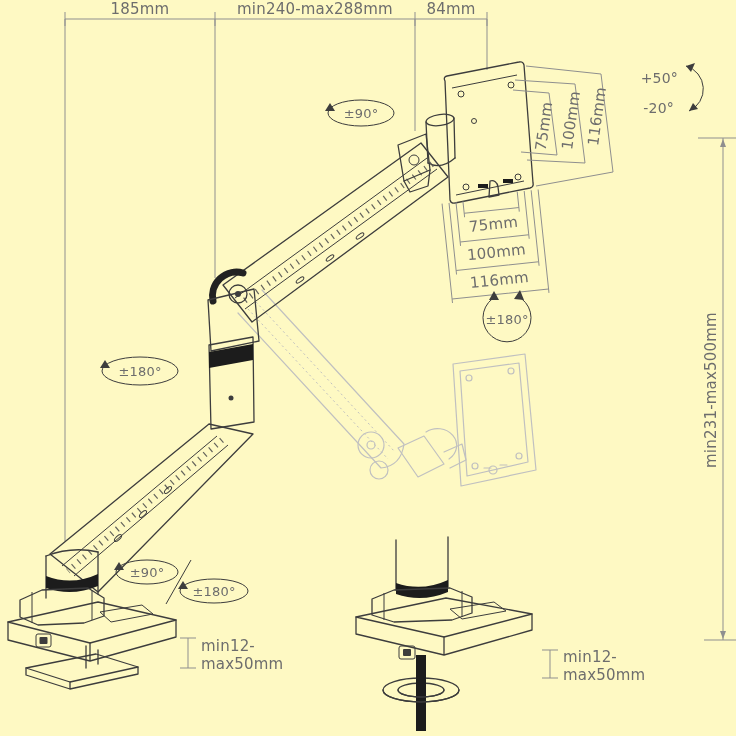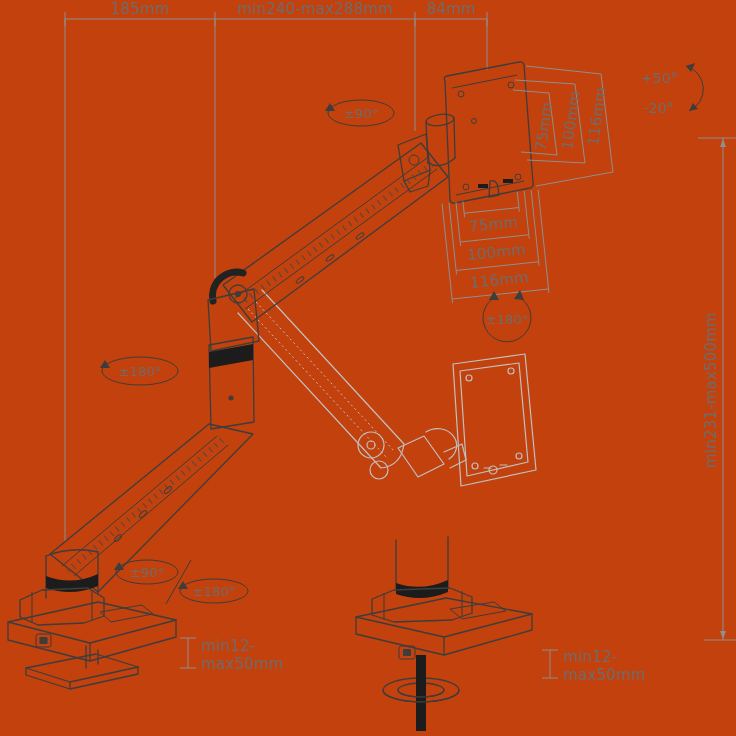--- a/index.html
+++ b/index.html
@@ -1,16 +1,16 @@
 <!DOCTYPE html>
 <html><head>
 <meta charset="utf-8">
 <style>
   html,body{margin:0;padding:0;background:#ffffff;}
-  .canvas{position:relative;width:736px;height:736px;background:#c2410c;overflow:hidden;
+  .canvas{position:relative;width:736px;height:736px;background:#fef9c3;overflow:hidden;
           font-family:"DejaVu Sans","Liberation Sans",sans-serif;text-align:center;}
   svg{display:block;}
   text{font-family:"DejaVu Sans","Liberation Sans",sans-serif;fill:#6d6d6d;letter-spacing:.2px;}
   .dim-t{font-size:15px;}
   .dim-s{font-size:14px;}
   .ang{font-size:13px;}
   .ln{stroke:#3d3d3d;stroke-width:1.3;fill:none;stroke-linejoin:round;stroke-linecap:round;}
   .lnthin{stroke:#3d3d3d;stroke-width:1;fill:none;}
   .dim{stroke:#8f8f8f;stroke-width:1;fill:none;}
   .ghost{stroke:#c0c0c0;stroke-width:1.2;fill:none;stroke-linejoin:round;stroke-linecap:round;}

